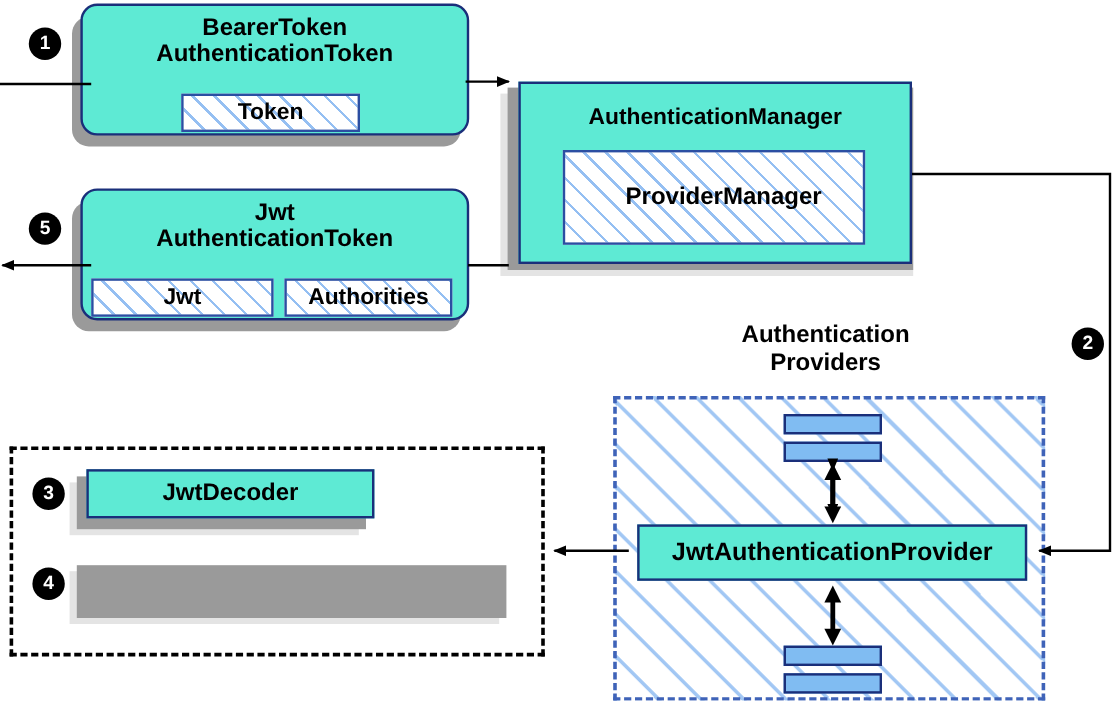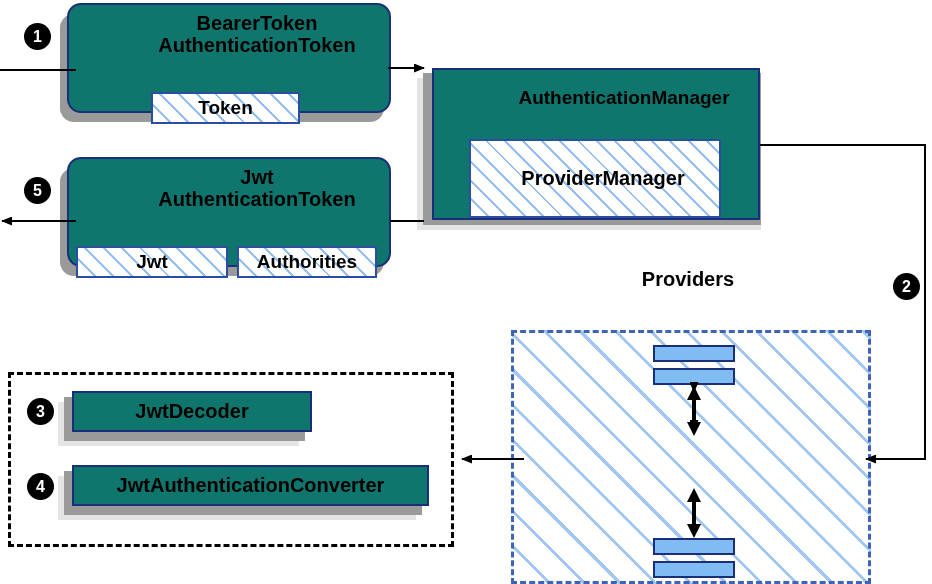--- a/index.html
+++ b/index.html
@@ -17,60 +17,58 @@
   .shadow-dark{
     position:absolute;
     background:#9a9a9a;
   }
   .shadow-light{
     position:absolute;
     background:#e4e4e4;
   }
   .blue-box{
     position:absolute;
-    background:#0f766e;
+    background:#5eead4;
     border:2px solid #1a2f7a;
     box-sizing:border-box;
     display:flex;
     align-items:center;
     justify-content:center;
     color:#000;
     font-weight:bold;
     z-index:5;
   }
   .blue-box.round{border-radius:14px;}
   .token-title{
     position:absolute;
     left:0;right:0;
     text-align:center;
     font-weight:bold;
     color:#000;
     line-height:1.12;
     z-index:6;
     pointer-events:none;
-    padding-left:28px;
   }
   
   .hatch-slot{
     position:absolute;
     box-sizing:border-box;
     border:2px solid #2b4ea2;
     background-color:#ffffff;
     background-image:repeating-linear-gradient(45deg,
         rgba(130,180,240,0) 0px,
         rgba(130,180,240,0) 11px,
         rgba(130,180,240,.85) 11px,
         rgba(130,180,240,.85) 13px);
     display:flex;
     align-items:center;
     justify-content:center;
     font-weight:bold;
     color:#000;
     z-index:7;
-    margin-top:14px;
   }
   
   .dashed-blue{
     position:absolute;
     box-sizing:border-box;
     border:3px dashed #3f63b8;
     background-color:#ffffff;
     background-image:repeating-linear-gradient(45deg,
         rgba(130,180,240,0) 0px,
         rgba(130,180,240,0) 22px,
@@ -202,37 +200,38 @@
   <div class="hatch-slot" style="left:76px;top:232px;width:152px;height:32px;font-size:19px;">Jwt</div>
   <div class="hatch-slot" style="left:237px;top:232px;width:140px;height:32px;font-size:19px;">Authorities</div>
 
   <div class="shadow-light" style="left:417px;top:78px;width:344px;height:152px;"></div>
   <div class="shadow-dark" style="left:423px;top:73px;width:338px;height:152px;"></div>
   <div class="blue-box" style="left:432px;top:68px;width:328px;height:152px;"></div>
   <div class="token-title" style="left:432px;top:87px;width:328px;font-size:19px;">AuthenticationManager</div>
   <div class="hatch-slot" style="left:469px;top:125px;width:252px;height:79px;font-size:20px;padding-left:16px;">ProviderManager</div>
 
   <div class="caption" style="left:563px;top:268px;width:250px;font-size:20px;">
+    <div>Authentication</div>
     <div>Providers</div>
   </div>
 
   <div class="dashed-blue" style="left:511px;top:330px;width:360px;height:254px;"></div>
 
   <div class="mini-bar" style="left:653px;top:345px;width:82px;height:17px;"></div>
   <div class="mini-bar" style="left:653px;top:368px;width:82px;height:17px;"></div>
 
   <div class="shadow-light" style="left:517px;top:448px;width:336px;height:50px;"></div>
   <div class="shadow-dark" style="left:523px;top:443px;width:333px;height:50px;"></div>
+  <div class="blue-box" style="left:531px;top:437px;width:325px;height:47px;font-size:21px;">JwtAuthenticationProvider</div>
 
   <div class="mini-bar" style="left:653px;top:538px;width:82px;height:17px;"></div>
   <div class="mini-bar" style="left:653px;top:561px;width:82px;height:17px;"></div>
 
   <div class="dashed-black" style="left:8px;top:372px;width:446px;height:175px;"></div>
 
   <div class="shadow-light" style="left:58px;top:402px;width:241px;height:44px;"></div>
   <div class="shadow-dark" style="left:64px;top:397px;width:241px;height:44px;"></div>
   <div class="blue-box" style="left:72px;top:391px;width:240px;height:41px;font-size:20px;">JwtDecoder</div>
 
   <div class="shadow-light" style="left:58px;top:476px;width:358px;height:44px;"></div>
   <div class="shadow-dark" style="left:64px;top:471px;width:358px;height:44px;"></div>
-  <div class="blue-box" style="left:72px;top:465px;width:357px;height:41px;font-size:20px;">JwtAuthenticationConverter</div>
 
 </div>
 
 </body></html>

